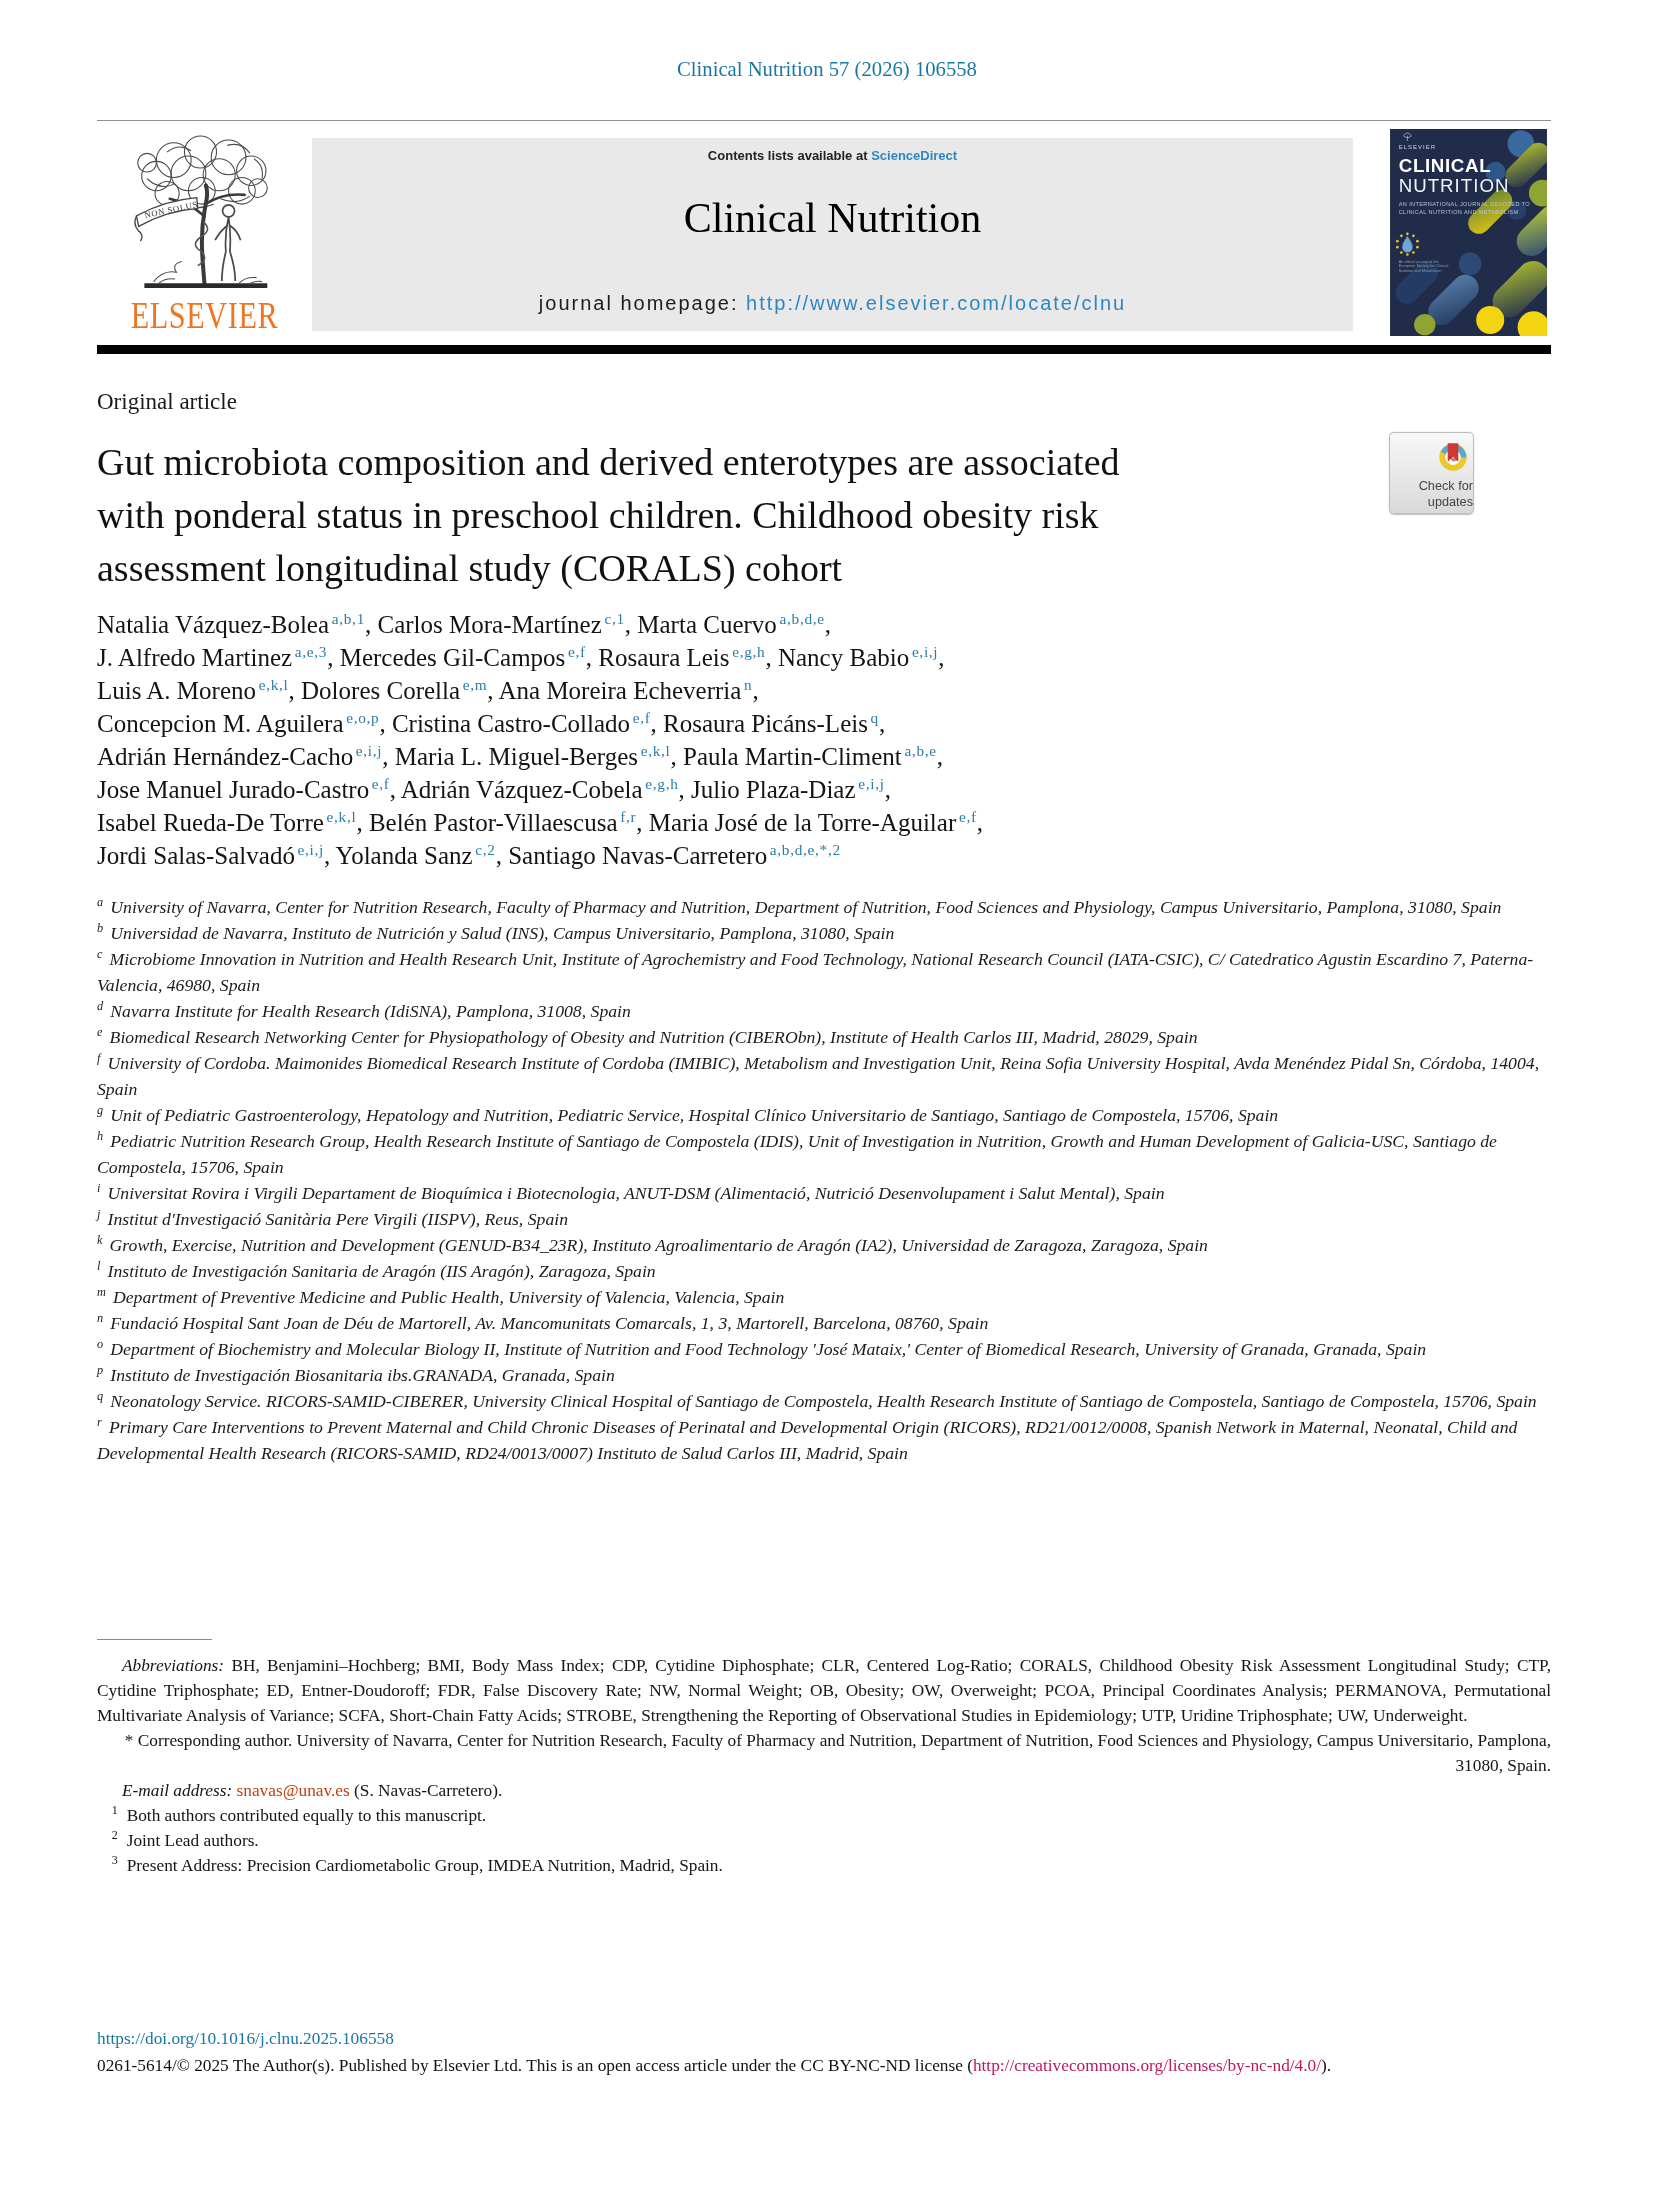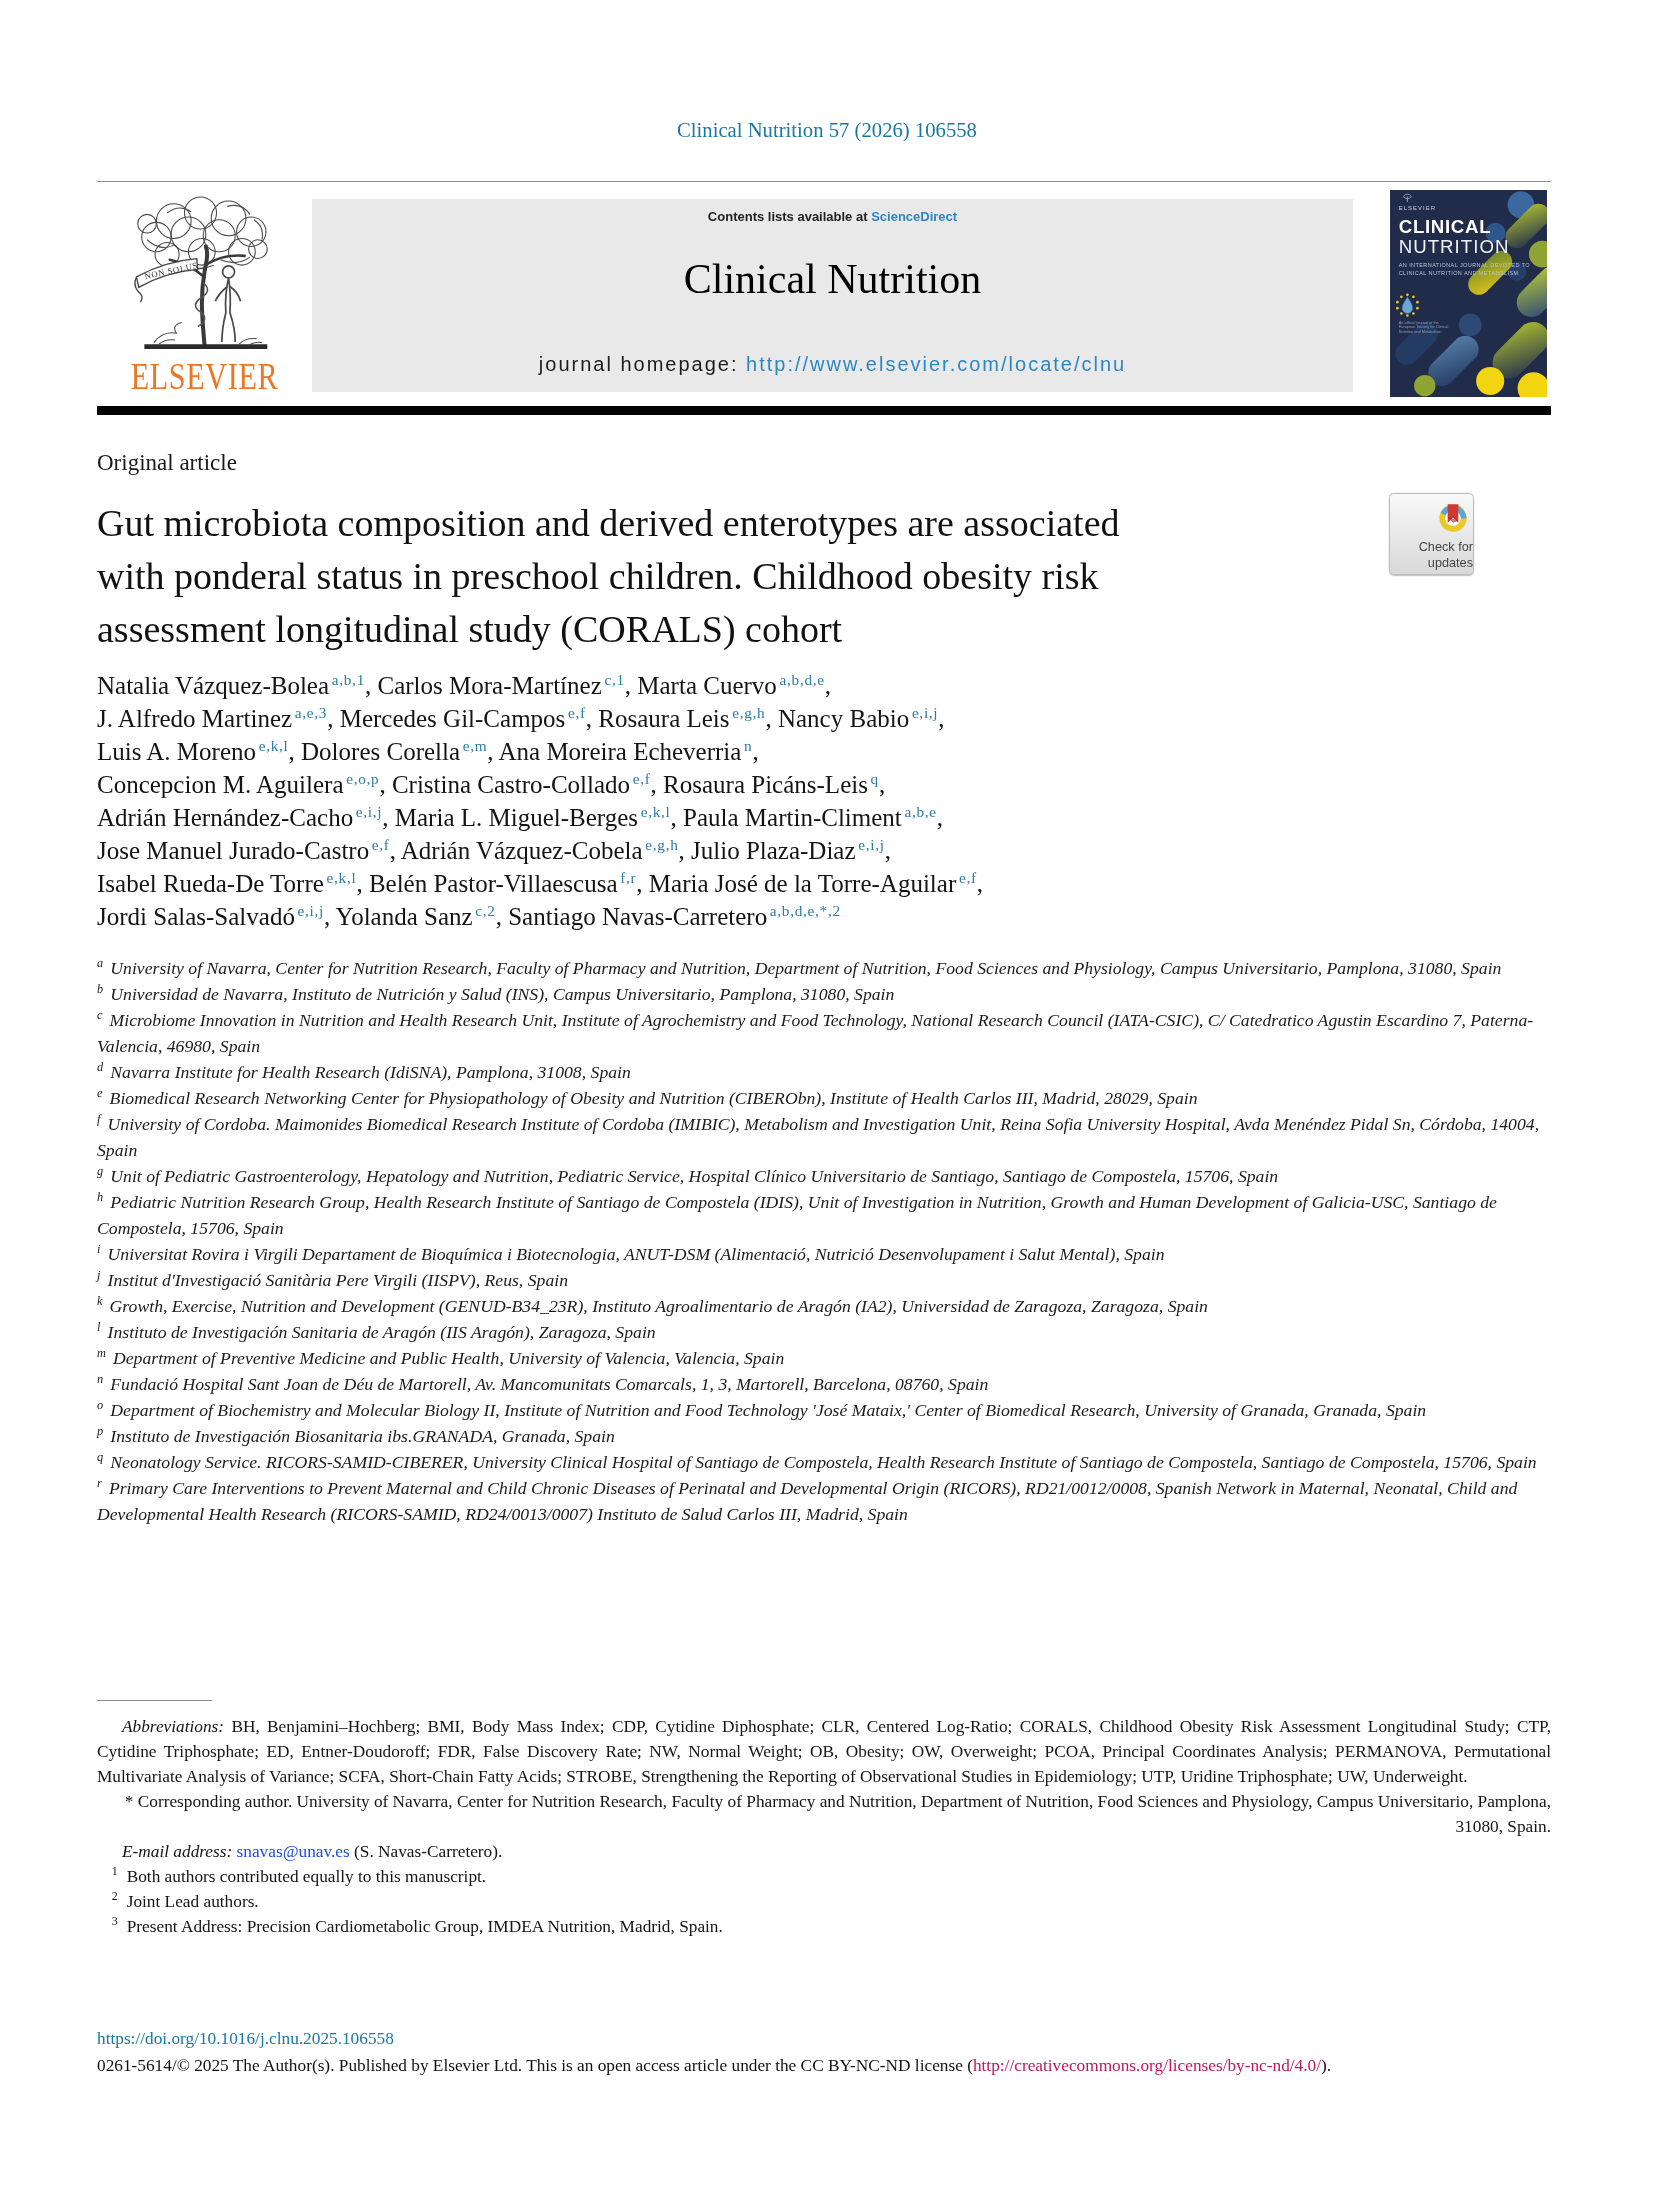--- a/index.html
+++ b/index.html
@@ -1,21 +1,21 @@
 <!DOCTYPE html>
 <html style="font-size:10.7px"><head>
 <meta charset="utf-8">
 <style>
   html,body{margin:0;padding:0;background:#ffffff;}
   .page{position:relative;width:1654px;height:2205px;background:#fff;overflow:hidden;
         font-family:"Liberation Serif","DejaVu Serif",serif;color:#1a1a1a;}
   .sans{font-family:"Liberation Sans","DejaVu Sans",sans-serif;}
 
   
-  .citation{padding-top:119px;text-align:center;font-size:20.7px;color:#1878a4;}
+  .citation{padding-top:58px;text-align:center;font-size:20.7px;color:#1878a4;}
 
   
   .header-wrap{position:relative;margin:39px 103px 0 97px;border-top:1.3px solid #8f8f8f;height:213px;}
   .logo-block{position:absolute;left:0;top:10.7px;width:215px;text-align:center;}
   .tree-svg{display:block;margin:0 auto;}
   .elsevier-word{font-size:36px;color:#ee7623;letter-spacing:0.7px;transform:scale(0.84,1.08);transform-origin:center top;margin-top:1.3px;font-weight:normal;}
   .banner{position:absolute;left:215px;right:198px;top:17.3px;bottom:2.7px;background:#e9e9e9;text-align:center;}
   .contents-line{margin-top:10px;font-size:13px;color:#222;font-weight:bold;}
   .link-blue{color:#2d87c3;text-decoration:none;}
   .journal-title{margin-top:31px;font-size:42px;color:#000;}
@@ -41,21 +41,21 @@
   .affils{margin:21.3px 103px 0 97px;font-size:17.7px;line-height:26px;font-style:italic;color:#1b1b1b;}
   .affil-label{font-size:12.3px;margin-right:2.7px;}
 
   
   .footnotes{margin:173px 103px 0 97px;font-size:17.3px;line-height:25px;color:#151515;}
   .foot-rule{width:115px;border-top:1.3px solid #8a8a8a;margin-bottom:13.3px;}
   .abbrev{text-align:justify;text-indent:25px;}
   .italic{font-style:italic;}
   .corresp{text-indent:18.7px;text-align:right;}
   .email-line{text-indent:25px;}
-  .email-link{color:#1d4ed8;text-decoration:none;}
+  .email-link{color:#c2410c;text-decoration:none;}
   .note{text-indent:14.7px;}
   .note-num{font-size:12px;margin-right:4.7px;}
 
   
   .bottom{position:absolute;left:97px;right:103px;top:2026px;font-size:17.3px;line-height:25px;}
   .doi-link{color:#1878a4;text-decoration:none;}
   .copyright{margin-top:2px;color:#111;}
   .cc-link{color:#be185d;text-decoration:none;}
 </style>
 </head>

